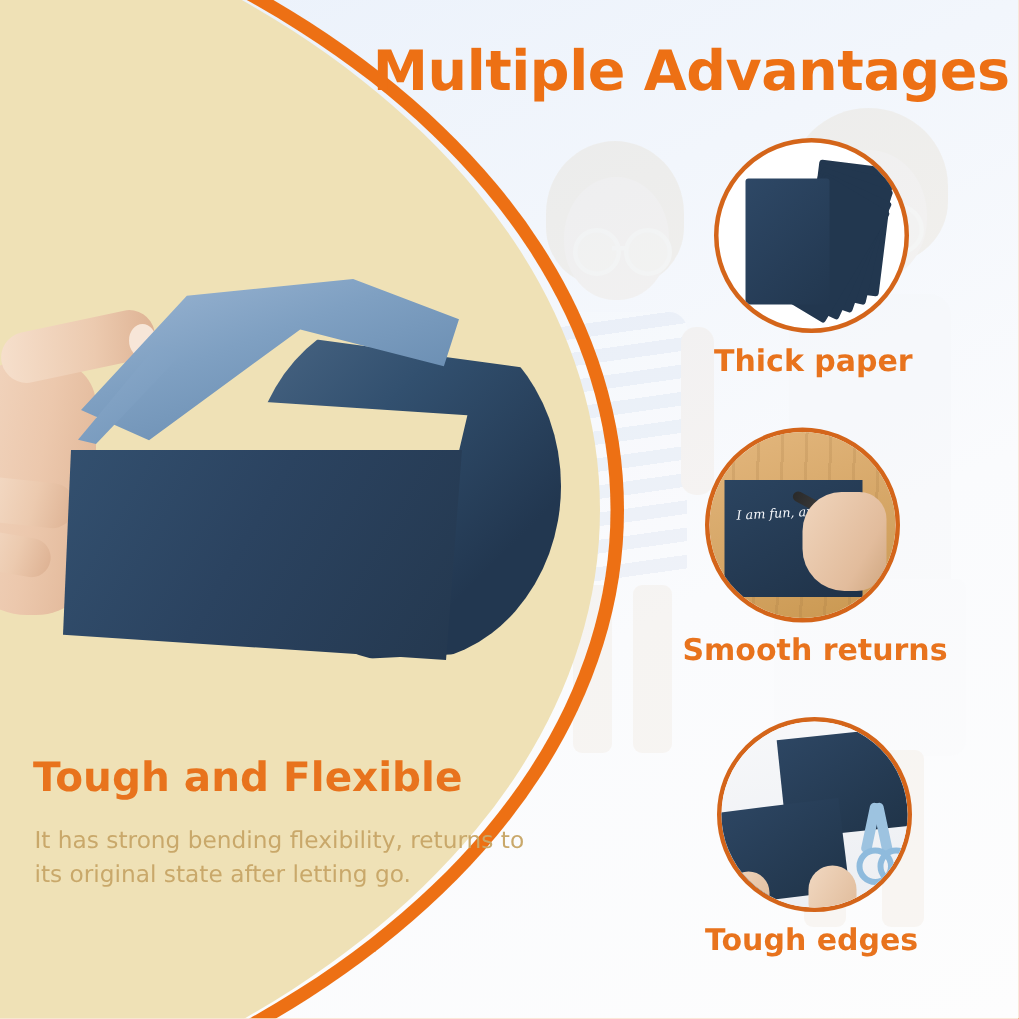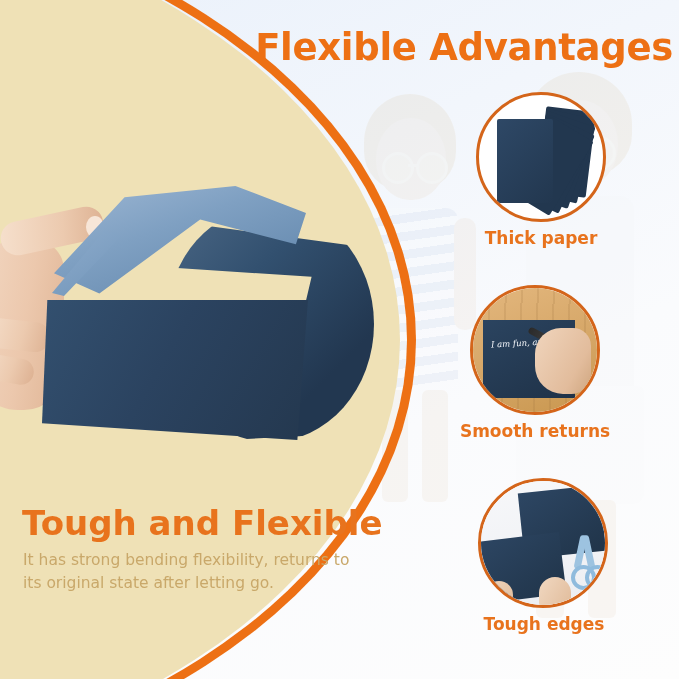--- a/index.html
+++ b/index.html
@@ -121,21 +121,21 @@
     letter-spacing: -0.3px;
     white-space: nowrap;
     font-family: "DejaVu Sans", sans-serif;
   }
 
   
   .left-heading {
     position: absolute;
     left: 22px;
     top: 503px;
-    font-size: 34px;
+    font-size: 27px;
     font-weight: bold;
     color: #e8731d;
     white-space: nowrap;
   }
   .left-body {
     position: absolute;
     left: 23px;
     top: 549px;
     width: 330px;
     font-size: 15.5px;
@@ -231,25 +231,24 @@
     width: 130px;
     height: 130px;
     border-radius: 50%;
     border: 3px solid #d4651a;
     overflow: hidden;
     background: #ffffff;
     box-sizing: border-box;
   }
   .badge-label {
     position: absolute;
-    font-size: 17px;
+    font-size: 20px;
     font-weight: bold;
     color: #e8731d;
     white-space: nowrap;
-    text-align: center;
   }
 
   
   .stack-sheet {
     position: absolute;
     background: #22374f;
     border-radius: 2px;
   }
   .stack-front {
     position: absolute;
@@ -369,21 +368,21 @@
       <div class="kid-body" style="left:206px; top:136px; width:108px; height:196px;"></div>
       <div class="kid-skirt" style="left:196px; top:326px; width:128px; height:118px;"></div>
       <div class="kid-leg" style="left:216px; top:440px; width:28px; height:118px;"></div>
       <div class="kid-leg" style="left:268px; top:440px; width:28px; height:118px;"></div>
     </div>
   </div>
 
   <div class="cream-panel"></div>
   <div class="orange-curve"></div>
 
-  <div class="title">Flexible Advantages</div>
+  <div class="title">Multiple Advantages</div>
 
   <div class="hero">
     <div class="hand">
       <div class="palm"></div>
       <div class="finger" style="left:6px; top:14px; width:104px; height:34px; transform:rotate(-12deg);"></div>
       <div class="nail" style="left:92px; top:16px; width:18px; height:22px;"></div>
       <div class="finger" style="left:-14px; top:120px; width:70px; height:30px; transform:rotate(6deg);"></div>
       <div class="finger" style="left:-18px; top:156px; width:58px; height:26px; transform:rotate(10deg);"></div>
     </div>
     <div class="sheet-wrap">

